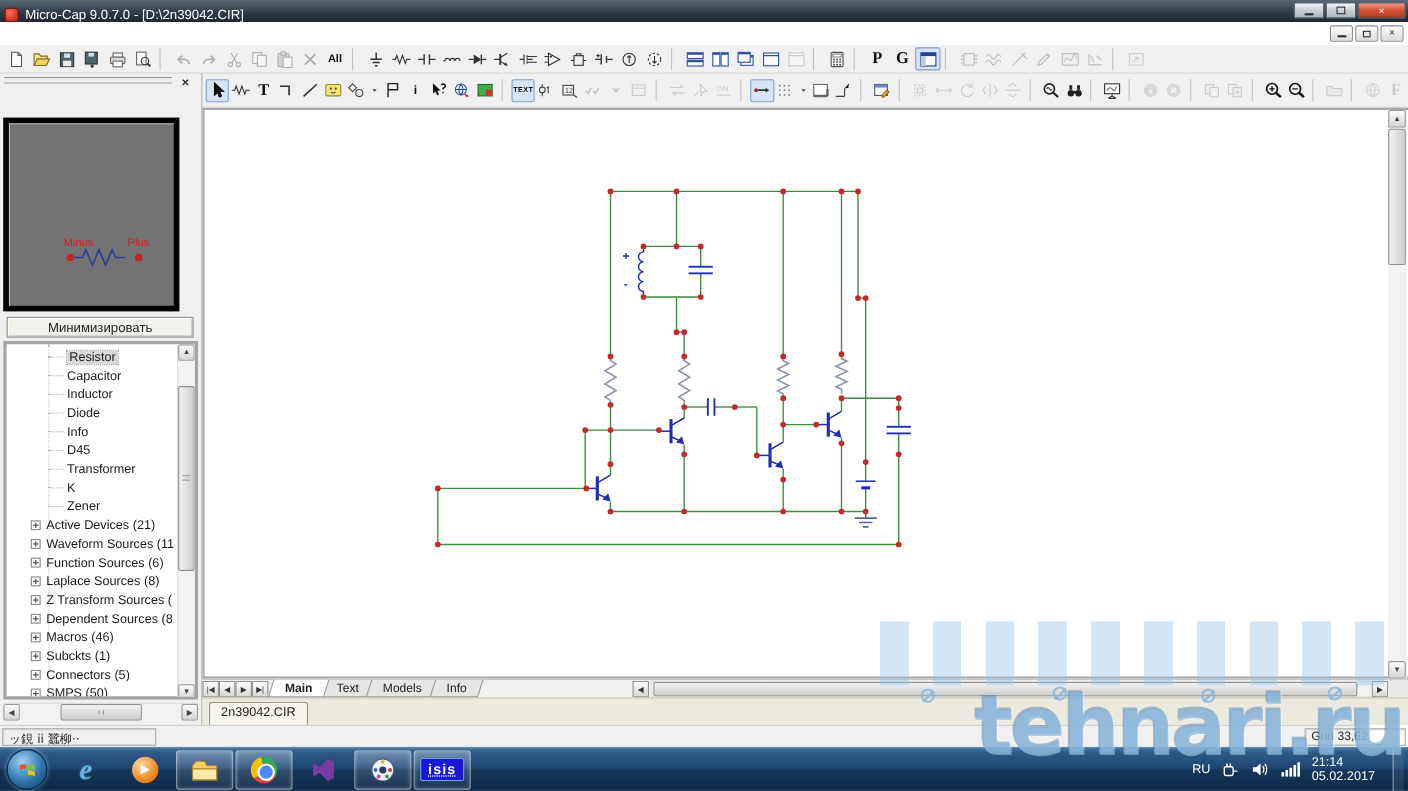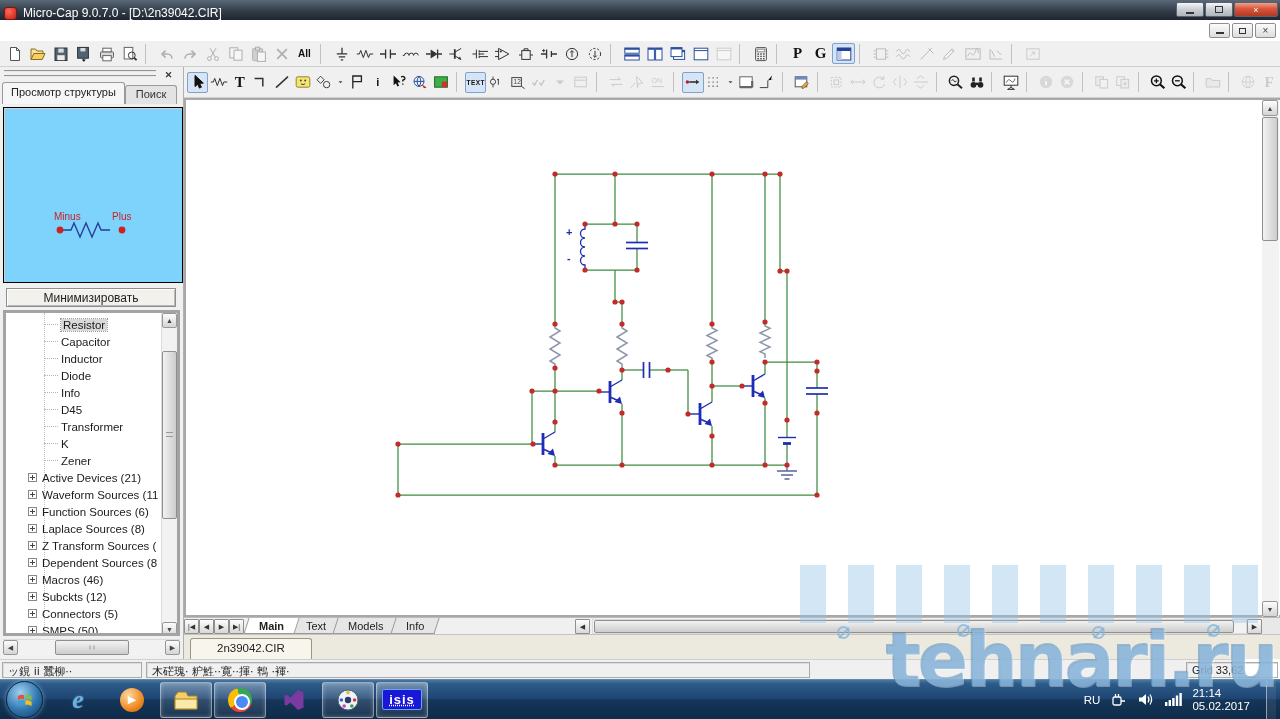--- a/index.html
+++ b/index.html
@@ -34,21 +34,21 @@
 .tlabel.letter-f{color:#999}
 .tlabel.text-btn{font-size:6.5px;letter-spacing:.4px}
 .tlabel.select-all{font-size:10px}
 
 #leftpanel{left:0;top:67px;width:184px;height:592px;background:#f0f0f0;border-right:1px solid #b0b0b0}
 #panel-grip{position:absolute;left:4px;top:3px;width:152px;height:7px;border-top:2px groove #e8e8e8;border-bottom:2px groove #e8e8e8}
 #panel-close{position:absolute;right:8px;top:1px;width:13px;height:13px;font-size:9px;color:#333;display:flex;align-items:center;justify-content:center;font-weight:bold}
 .ptabrow{position:absolute;left:2px;top:14px;width:180px;height:23px;display:flex;align-items:flex-end}
 .ptab1{height:22px;padding:3px 8px;background:#f6f6f6;border:1px solid #9a9a9a;border-bottom:none;border-radius:3px 3px 0 0;font-size:11px;z-index:2}
 .ptab2{height:19px;padding:2px 10px;background:#e3e3e3;border:1px solid #9a9a9a;border-bottom:none;border-radius:3px 3px 0 0;font-size:11px;color:#333}
-#preview-box{position:absolute;left:3px;top:40px;width:180px;height:176px;background:#7dd3fc;border:1px solid #000000;box-shadow:inset 1px 1px 0 #d0d0d0}
+#preview-box{position:absolute;left:3px;top:40px;width:160px;height:176px;background:#737373;border:5px solid #000000;box-shadow:inset 1px 1px 0 #d0d0d0}
 #minimize-btn{position:absolute;left:6px;top:221px;width:170px;height:19px;background:#f2f1ec;border:1px solid #8e8e8e;box-shadow:inset 1px 1px 0 #fff,inset -1px -1px 0 #b8b8b8;font-size:12px;display:flex;align-items:center;justify-content:center}
 #tree-box{position:absolute;left:3px;top:243px;width:177px;height:326px;background:#fff;border:3px solid #a3a3a3;overflow:hidden}
 #tree-rows{position:absolute;left:0;top:3px;width:158px}
 .trow{height:17px;display:flex;align-items:center;white-space:nowrap;overflow:hidden;font-size:11.5px;color:#1a1a1a;position:relative}
 .trow .conn{width:14px;height:0;border-top:1px dotted #b5b5b5;margin-right:3px}
 .leaf-ind{width:38px;flex:none}
 .branch-ind{width:22px;flex:none}
 .plusbox{width:9px;height:9px;border:1px solid #888;background:#fff;position:relative;flex:none;margin-right:5px}
 .plusbox:before{content:"";position:absolute;left:1px;top:3px;width:5px;height:1px;background:#444}
 .plusbox:after{content:"";position:absolute;left:3px;top:1px;width:1px;height:5px;background:#444}
@@ -66,21 +66,21 @@
 #circuit{position:absolute;left:186px;top:100px}
 #schem-vscroll{left:1262px;top:100px;width:17px;height:517px;background:#f2f2f2}
 
 #tabstrip{left:184px;top:617px;width:1096px;height:17px;background:#f0f0f0;border-top:1px solid #bbb;display:flex;align-items:stretch}
 .navbtn{width:15px;height:15px;margin-top:1px;background:linear-gradient(#fdfdfd,#d8d8d8);border:1px solid #8f8f8f;font-size:7px;display:flex;align-items:center;justify-content:center;color:#333;border-radius:1px}
 .pagetab{position:relative;padding:1px 12px;font-size:11px;color:#222;border-right:1px solid #9a9a9a;transform:skewX(-18deg);background:#e6e6e6;border:1px solid #9a9a9a;border-top:none;margin-left:-4px;height:16px;display:flex;align-items:center}
 .pagetab span{transform:skewX(18deg);font-size:11px}
 .pagetab.active{background:#fff;font-weight:bold;z-index:2}
 
 #doctabbar{left:184px;top:634px;width:1096px;height:25px;background:#eceade;border-top:1px solid #c8c4b4}
-#doctab{position:absolute;left:6px;top:3px;height:22px;padding:3px 26px;background:#f7f5ec;border:1px solid #9a9688;border-bottom:none;border-radius:3px 3px 0 0;font-size:11.5px}
+#doctab{position:absolute;left:6px;top:3px;height:22px;padding:3px 10px;background:#f7f5ec;border:1px solid #9a9688;border-bottom:none;border-radius:3px 3px 0 0;font-size:11.5px}
 
 #statusbar{left:0;top:659px;width:1231px;height:20px;background:#f0f0f0;border-top:1px solid #cfcfcf;font-size:11px;color:#222}
 .sbox{position:absolute;top:2px;height:16px;border:1px solid #ababab;box-shadow:inset 1px 1px 0 #dcdcdc;padding:1px 5px;font-family:"DejaVu Sans",sans-serif;white-space:nowrap;overflow:hidden}
 
 #taskbar{left:0;top:679px;width:1280px;height:40px;background:linear-gradient(#49799f,#2d5a88 10%,#1f4674 46%,#153658 52%,#0e2a49);border-top:1px solid #5d89ad;display:flex;align-items:center}
 #start-orb{width:37px;height:37px;border-radius:50%;margin:0 8px 0 6px;background:radial-gradient(circle at 38% 30%,#9fd0f2,#2f74ad 55%,#123c66);border:1px solid #0c2a46;display:flex;align-items:center;justify-content:center;box-shadow:0 0 5px rgba(160,210,250,.6)}
 .appbtn{width:52px;height:36px;display:flex;align-items:center;justify-content:center;border-radius:3px;margin:0 1px}
 .appbtn.open{background:linear-gradient(rgba(255,255,255,.32),rgba(255,255,255,.12) 50%,rgba(255,255,255,.05));border:1px solid rgba(255,255,255,.45);box-shadow:inset 0 0 4px rgba(255,255,255,.3)}
 #chrome-ball{width:24px;height:24px;border-radius:50%;background:conic-gradient(from 110deg,#ea4335 0 33%,#fbbc05 0 66%,#34a853 0 100%);position:relative}
 #chrome-ball:after{content:"";position:absolute;left:6px;top:6px;width:12px;height:12px;border-radius:50%;background:#4a8af4;border:2px solid #fff}
@@ -646,24 +646,20 @@
         </svg>
       </span>
       <span class="ti dis">
         <span class="tlabel letter-f">F</span>
       </span>
     </div>
 
   <div class="abs" id="leftpanel">
     <div id="panel-grip"></div>
     <div id="panel-close">✕</div>
-    <div class="ptabrow">
-      <span class="ptab1">Просмотр структуры</span>
-      <span class="ptab2">Поиск</span>
-    </div>
     <div id="preview-box">
       <svg width="175" height="174" viewBox="0 0 175 174">
         <text x="50" y="112" font-size="10" fill="#c22">Minus</text>
         <text x="108" y="112" font-size="10" fill="#c22">Plus</text>
         <path d="M58 122h9l3-7 6 14 6-14 6 14 6-14 3 7h9" fill="none" stroke="#2a3c9c" stroke-width="1.4"></path>
         <circle cx="56" cy="122" r="3.4" fill="#c22"></circle>
           <circle cx="118" cy="122" r="3.4" fill="#c22"></circle>
       </svg>
     </div>
     <div id="minimize-btn">Минимизировать</div>
@@ -746,21 +742,21 @@
             <span class="tlab">Dependent Sources (8</span>
           </div>
           <div class="trow">
             <span class="branch-ind"></span>
             <span class="plusbox"></span>
             <span class="tlab">Macros (46)</span>
           </div>
           <div class="trow">
             <span class="branch-ind"></span>
             <span class="plusbox"></span>
-            <span class="tlab">Subckts (12)</span>
+            <span class="tlab">Subckts (1)</span>
           </div>
           <div class="trow">
             <span class="branch-ind"></span>
             <span class="plusbox"></span>
             <span class="tlab">Connectors (5)</span>
           </div>
           <div class="trow">
             <span class="branch-ind"></span>
             <span class="plusbox"></span>
             <span class="tlab">SMPS (50)</span>
@@ -951,21 +947,20 @@
     <span class="navbtn">▶</span>
     <span style="width:18px;background:#e8e8e8"></span>
   </div>
 
   <div class="abs" id="doctabbar">
     <span id="doctab">2n39042.CIR</span>
   </div>
 
   <div class="abs" id="statusbar">
     <span class="sbox" style="left:2px;width:140px">ッ鋧 ii 蠶柳··</span>
-    <span class="sbox" style="left:146px;width:664px">木硭瑰· 粐鮏··寛··揮· 鵯 ·褌·</span>
     <span class="sbox" style="left:1186px;width:92px;font-family:'Liberation Sans',sans-serif">Grid 33,62</span>
   </div>
 
   <div class="abs" id="taskbar">
     <span id="start-orb">
       <svg width="20" height="20" viewBox="0 0 20 20">
         <path d="M3 6.2q3-2 6-1v4q-3-1-6 1z" fill="#e8522c"></path>
           <path d="M10.4 5.1q3-1 6.2 1.2v4q-3.2-2.2-6.2-1.2z" fill="#7ec242"></path>
         <path d="M3 11.6q3-2 6-1v4.2q-3-1-6 1z" fill="#3aa1d8"></path>
           <path d="M10.4 10.5q3-1 6.2 1.2v4.2q-3.2-2.2-6.2-1.2z" fill="#f2c021"></path>

